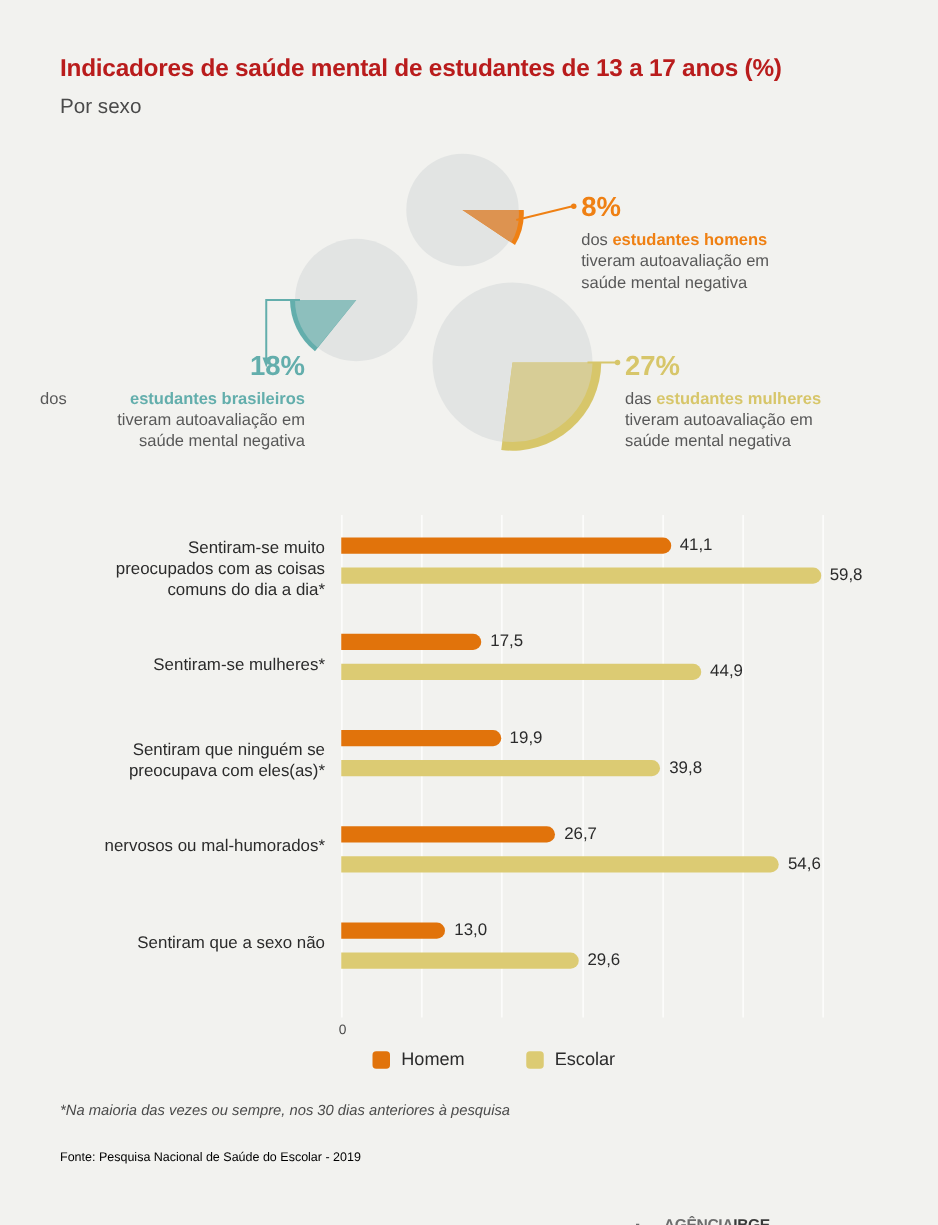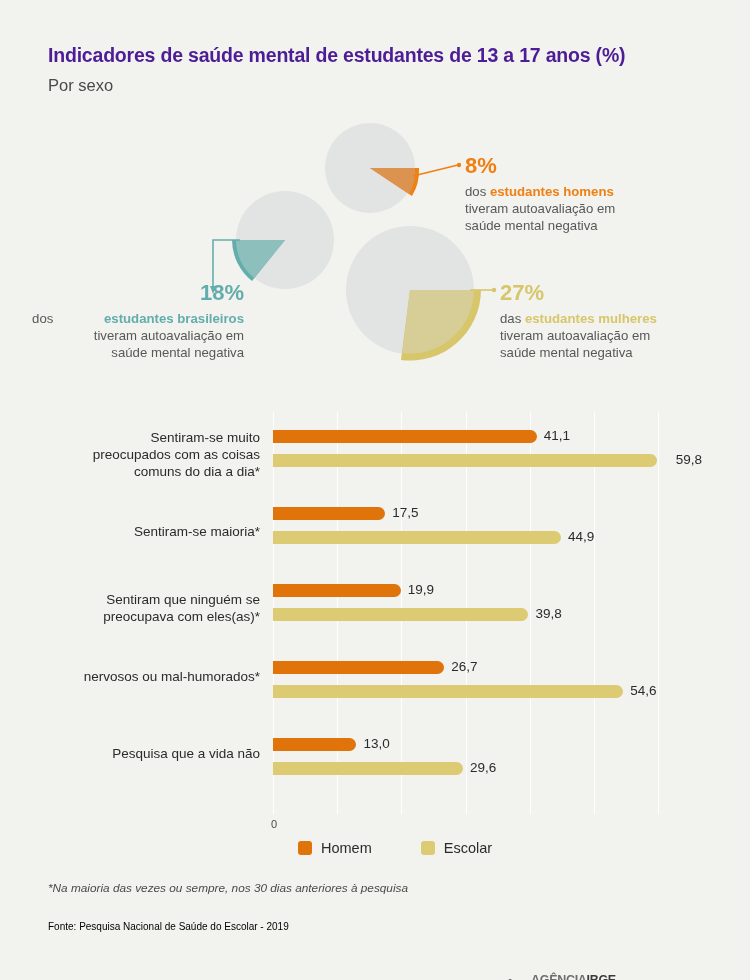--- a/index.html
+++ b/index.html
@@ -8,21 +8,21 @@
     width: 750px; height: 980px;
     position: relative;
     font-family: "Liberation Sans", sans-serif;
     color: #3c3c3c;
     overflow: hidden;
   }
 
   
   #header { position: absolute; left: 48px; top: 44px; }
   #title {
-    font-size: 19.5px; font-weight: bold; color: #4c1d95;
+    font-size: 19.5px; font-weight: bold; color: #b91c1c;
     letter-spacing: -0.2px; white-space: nowrap;
   }
   #subtitle { font-size: 16.5px; color: #4a4a4a; margin-top: 9px; }
 
   
   #pies { position: absolute; left: 0; top: 0; width: 750px; height: 400px; }
   .pie-svg { position: absolute; left: 0; top: 0; overflow: visible; }
 
   .callout { position: absolute; line-height: 1.30; }
   .callout .pct { font-size: 22px; font-weight: bold; display: block; margin-bottom: 2px; }
@@ -143,45 +143,45 @@
 </div>
 
 <div id="chart">
   <div id="labels">
       <div class="cat-label" style="top: 16.5px;">
         <div>Sentiram-se muito</div>
         <div>preocupados com as coisas</div>
         <div>comuns do dia a dia*</div>
       </div>
       <div class="cat-label" style="top: 111px;">
-        <div>Sentiram-se maioria*</div>
+        <div>Sentiram-se mulheres*</div>
       </div>
       <div class="cat-label" style="top: 179px;">
         <div>Sentiram que ninguém se</div>
         <div>preocupava com eles(as)*</div>
       </div>
       <div class="cat-label" style="top: 256px;">
         <div>nervosos ou mal-humorados*</div>
       </div>
       <div class="cat-label" style="top: 333px;">
-        <div>Pesquisa que a vida não</div>
+        <div>Sentiram que a sexo não</div>
       </div>
     </div>
   <div id="plot">
       <div class="grid-line" style="left: 0px;"></div>
       <div class="grid-line" style="left: 64.1667px;"></div>
       <div class="grid-line" style="left: 128.333px;"></div>
       <div class="grid-line" style="left: 192.5px;"></div>
       <div class="grid-line" style="left: 256.667px;"></div>
       <div class="grid-line" style="left: 320.833px;"></div>
       <div class="grid-line" style="left: 385px;"></div>
       <div class="bar m" style="left: 0px; top: 18px; width: 263.725px;"></div>
       <div class="bar-val" style="left: 270.725px; top: 17px;">41,1</div>
       <div class="bar f" style="left: 0px; top: 42px; width: 383.717px;"></div>
-      <div class="bar-val" style="left: 390.717px; top: 41px; margin-left: 12px;">59,8</div>
+      <div class="bar-val" style="left: 390.717px; top: 41px;">59,8</div>
       <div class="bar m" style="left: 0px; top: 95px; width: 112.292px;"></div>
       <div class="bar-val" style="left: 119.292px; top: 94px;">17,5</div>
       <div class="bar f" style="left: 0px; top: 119px; width: 288.108px;"></div>
       <div class="bar-val" style="left: 295.108px; top: 118px;">44,9</div>
       <div class="bar m" style="left: 0px; top: 172px; width: 127.692px;"></div>
       <div class="bar-val" style="left: 134.692px; top: 171px;">19,9</div>
       <div class="bar f" style="left: 0px; top: 196px; width: 255.383px;"></div>
       <div class="bar-val" style="left: 262.383px; top: 195px;">39,8</div>
       <div class="bar m" style="left: 0px; top: 249px; width: 171.325px;"></div>
       <div class="bar-val" style="left: 178.325px; top: 248px;">26,7</div>

